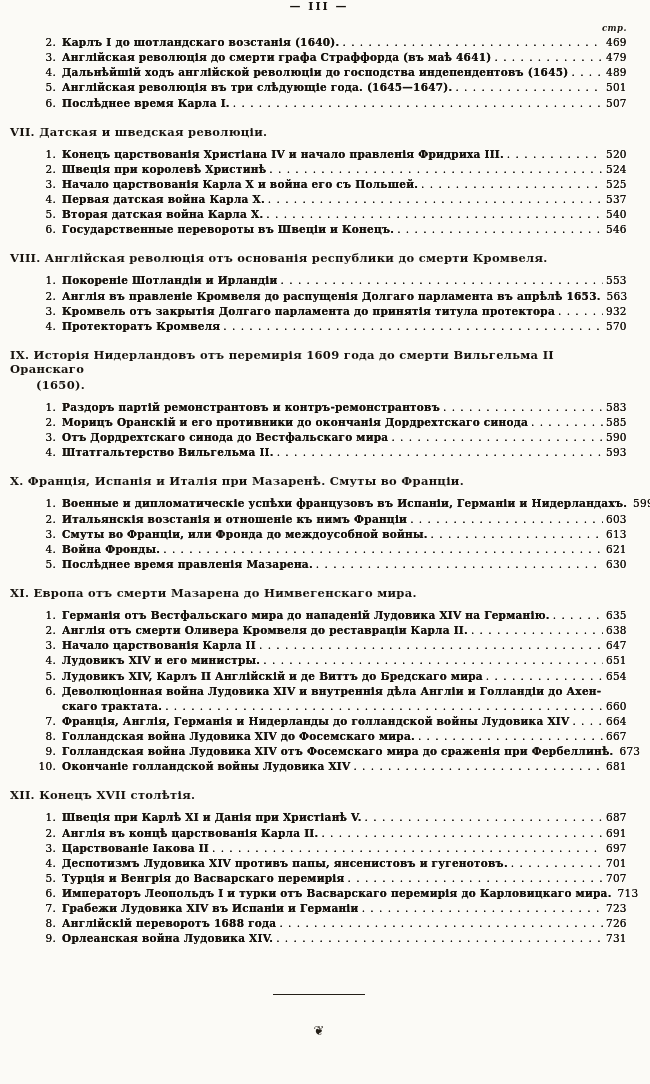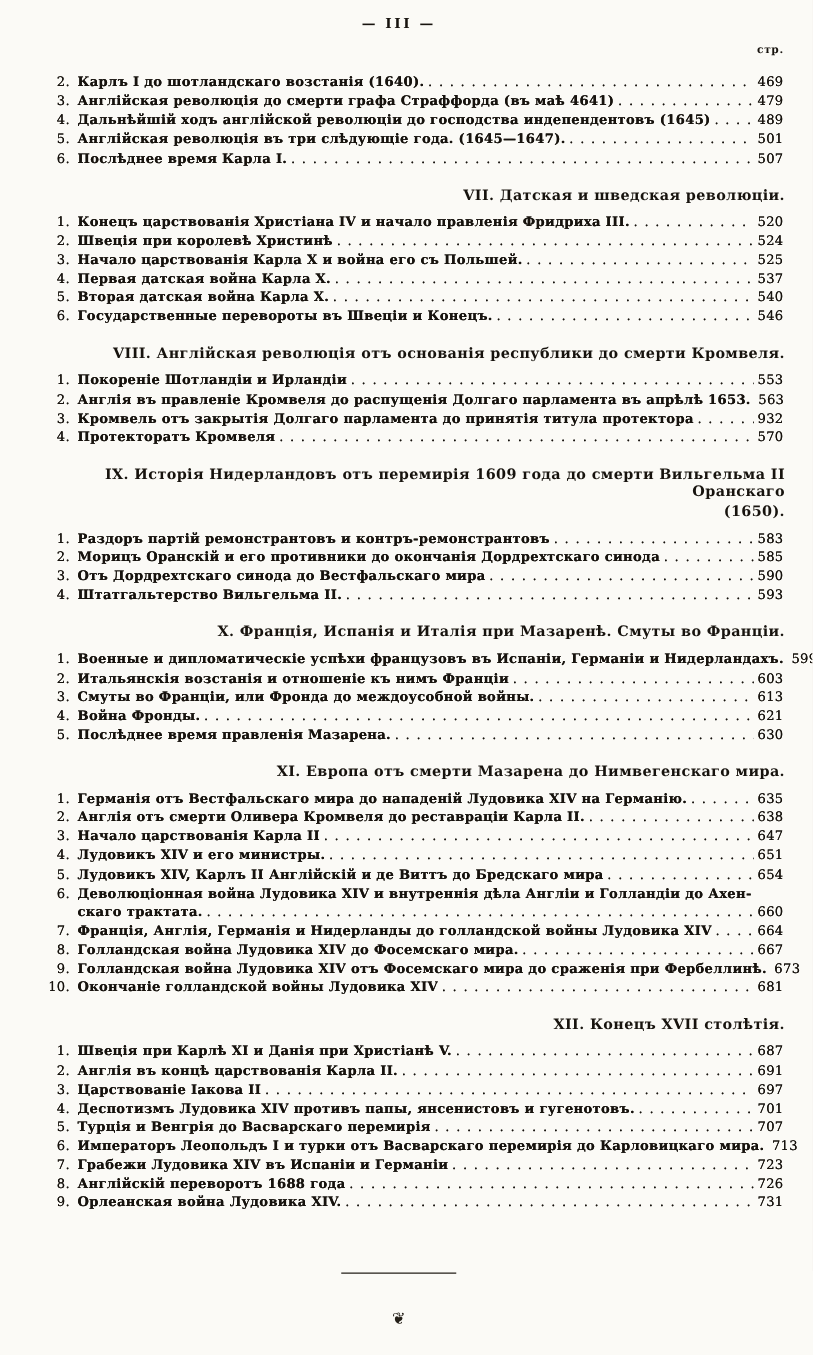--- a/index.html
+++ b/index.html
@@ -4,44 +4,44 @@
 <style>
   html, body { margin: 0; padding: 0; background: #f6f4ef; }
   .sheet {
     position: relative;
     width: 650px;
     height: 1084px;
     box-sizing: border-box;
     background: #fbfaf6;
     color: #17130e;
     font-family: "DejaVu Serif", "Liberation Serif", serif;
-    padding: 12px 22px 0 10px;
+    padding: 0 22px 0 10px;
     overflow: hidden;
   }
   .page-num {
     text-align: center;
     font-size: 11px;
     font-weight: bold;
     letter-spacing: 2px;
     margin-bottom: 10px;
   }
   .col-label {
     text-align: right;
     font-size: 8.5px;
     font-weight: bold;
     letter-spacing: 0.5px;
-    margin-bottom: 15px;
+    margin-bottom: 3px;
     padding-right: 1px;
+    font-style: italic;
   }
   .heading {
     font-size: 11.5px;
     font-weight: bold;
     letter-spacing: 0.3px;
     margin: 15px 0 9px 0;
-    text-align: right;
   }
   .heading-cont {
     margin: -7px 0 9px 0;
     padding-left: 26px;
   }
   .entry {
     display: flex;
     align-items: baseline;
     font-size: 10.5px;
     font-weight: 500;

